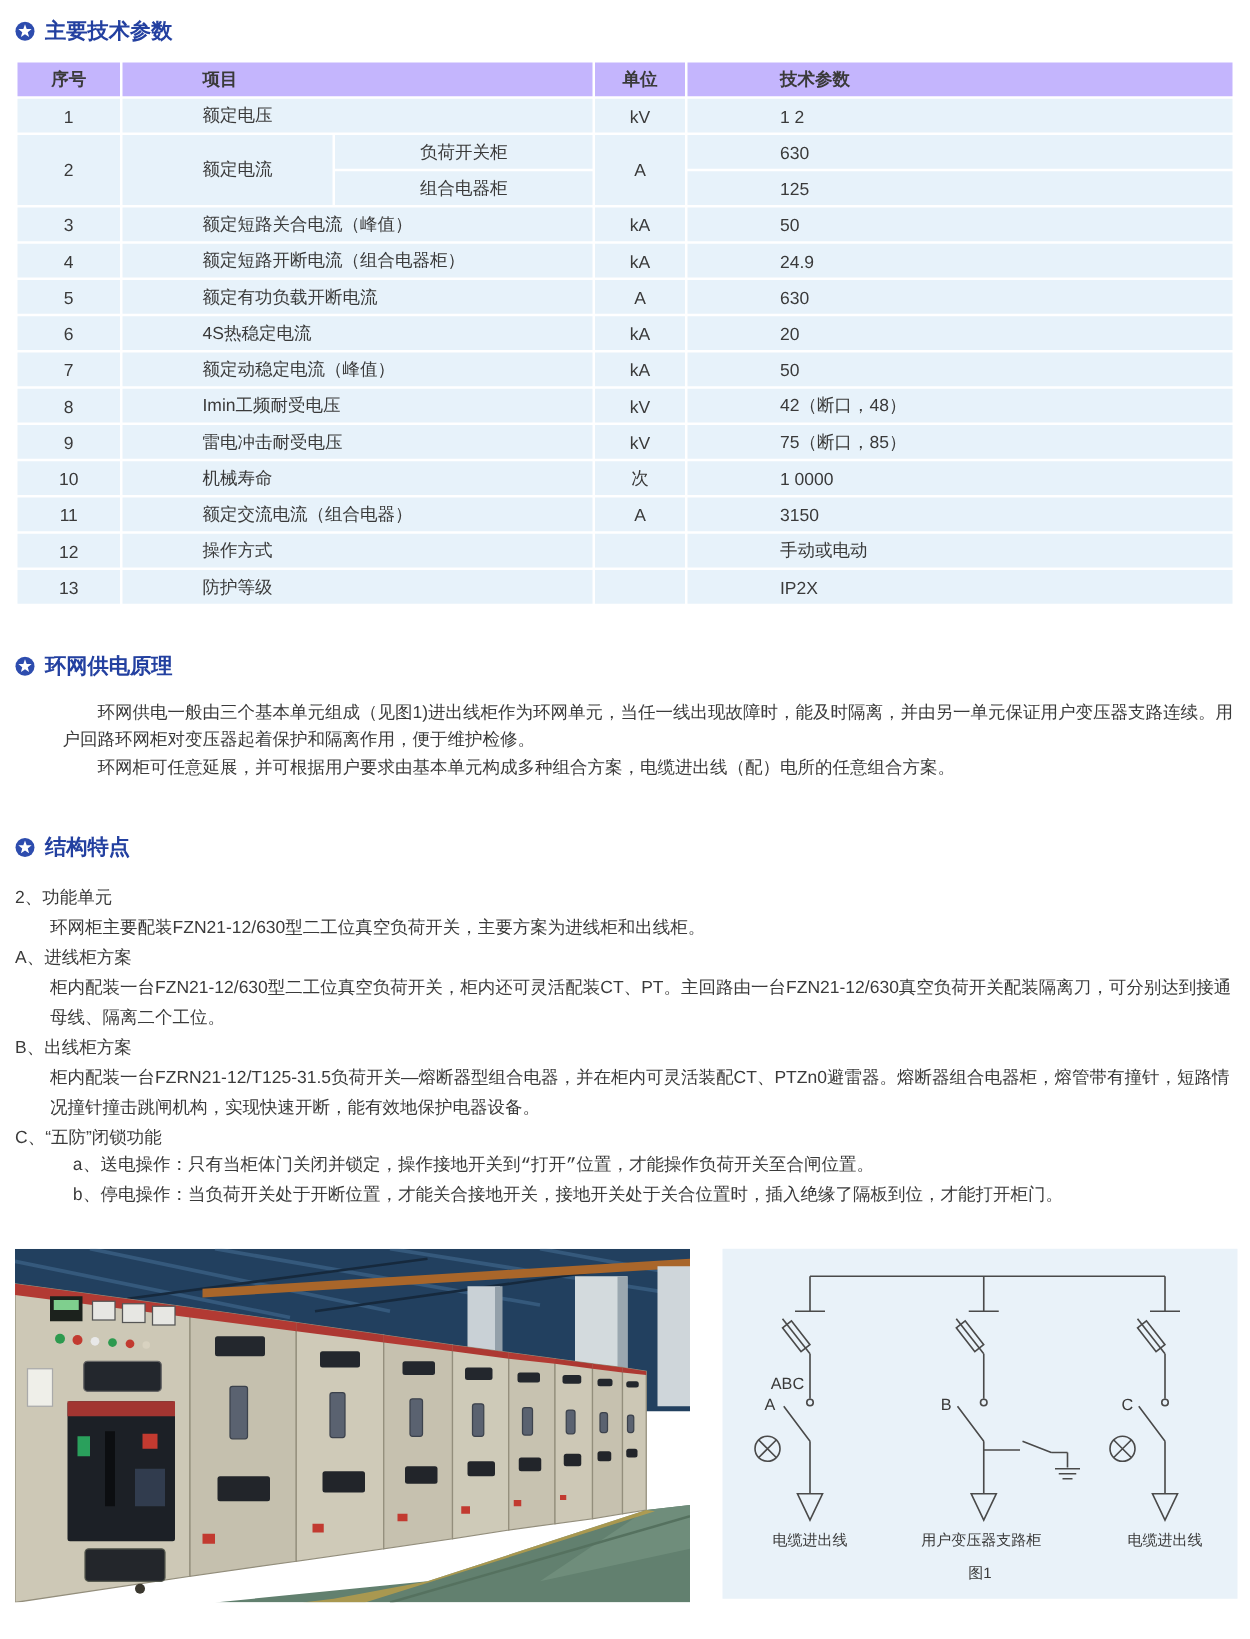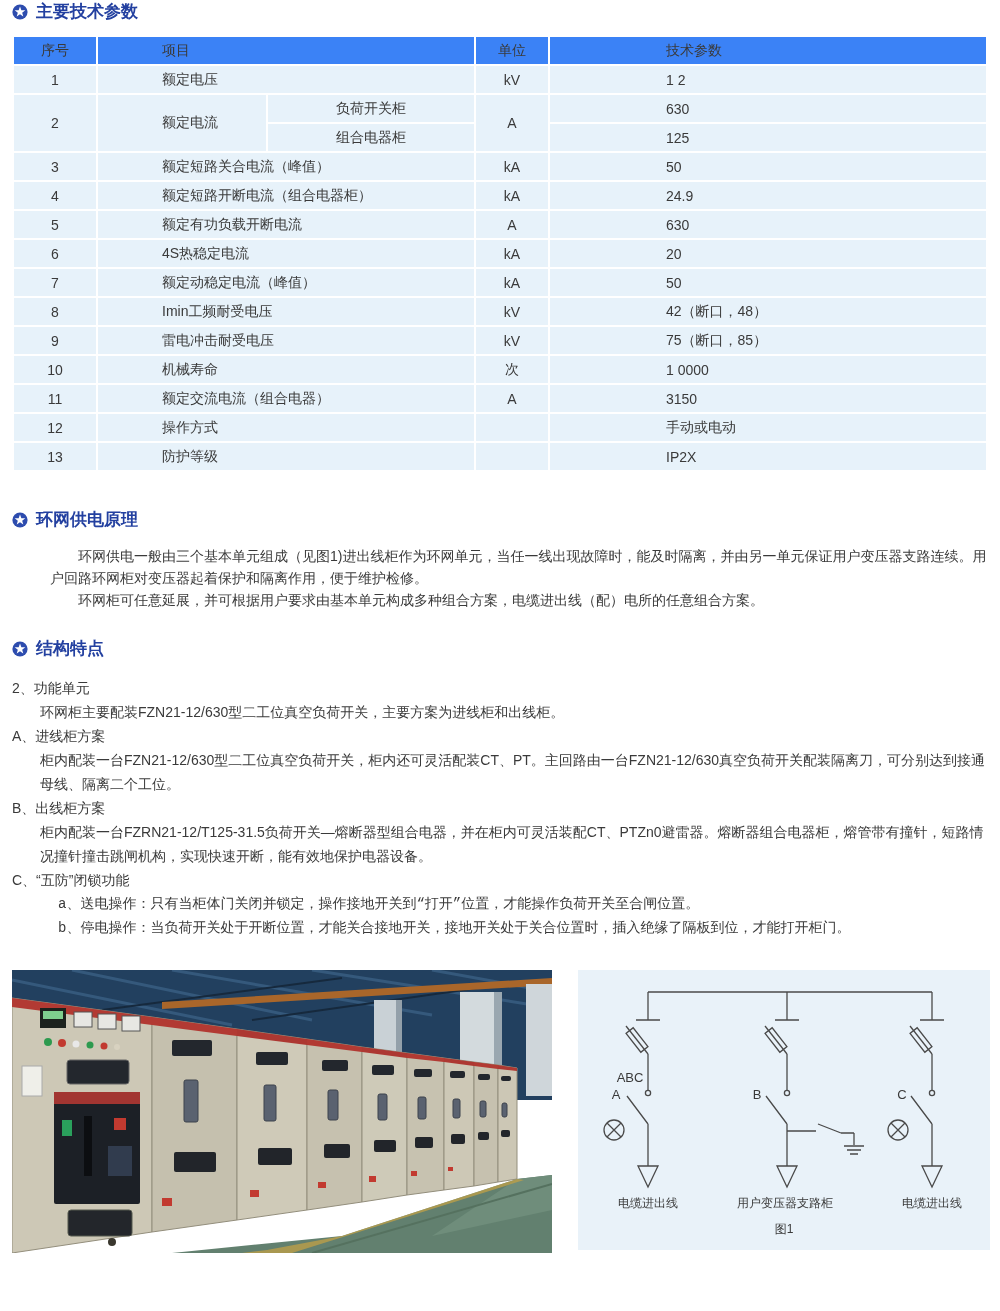--- a/index.html
+++ b/index.html
@@ -1,29 +1,29 @@
 <!DOCTYPE html>
 <html><head>
 <meta charset="utf-8">
 <style>
   html,body{margin:0;padding:0;background:#fff;}
   body{width:1000px;height:1311px;font-family:"Liberation Sans","DejaVu Sans",sans-serif;color:#3a3a3a;position:relative;overflow:hidden;}
   .sec-title{display:flex;align-items:center;gap:8px;color:#2340a0;font-size:17px;font-weight:bold;margin:0 0 0 12px;}
   .sec-title .ticon{display:inline-flex;width:16px;height:16px;}
-  #sec1-title{}
+  #sec1-title{padding-top:13px;}
   #sec2-title{margin-top:36px;}
-  #sec3-title{margin-top:26px;}
+  #sec3-title{margin-top:42px;}
 
   
   table.params{border-collapse:separate;border-spacing:2px;width:976px;margin:12px 0 0 12px;table-layout:fixed;}
-  table.params th{background:#3b82f6;font-weight:normal;font-size:14px;height:25px;color:#3a3a3a;}
+  table.params th{background:#c4b5fd;font-weight:bold;font-size:14px;height:25px;color:#3a3a3a;}
   table.params td{background:#e7f2fa;font-size:14px;height:25px;color:#3a3a3a;}
   .c-center{text-align:center;}
   .c-item{text-align:left;padding-left:64px;}
-  .c-val{text-align:left;padding-left:116px;}
+  .c-val{text-align:left;padding-left:74px;}
 
   
   .para{font-size:14px;line-height:22px;margin:0 12px;text-indent:2em;}
   .para-wrap{margin-top:14px;padding-left:38px;}
   .struct{margin:16px 12px 0;font-size:14px;line-height:24px;}
   .ind0{margin-left:0;}
   .ind1{margin-left:28px;}
   .ind2{margin-left:46px;font-family:Liberation Mono, monospace;}
 
   

